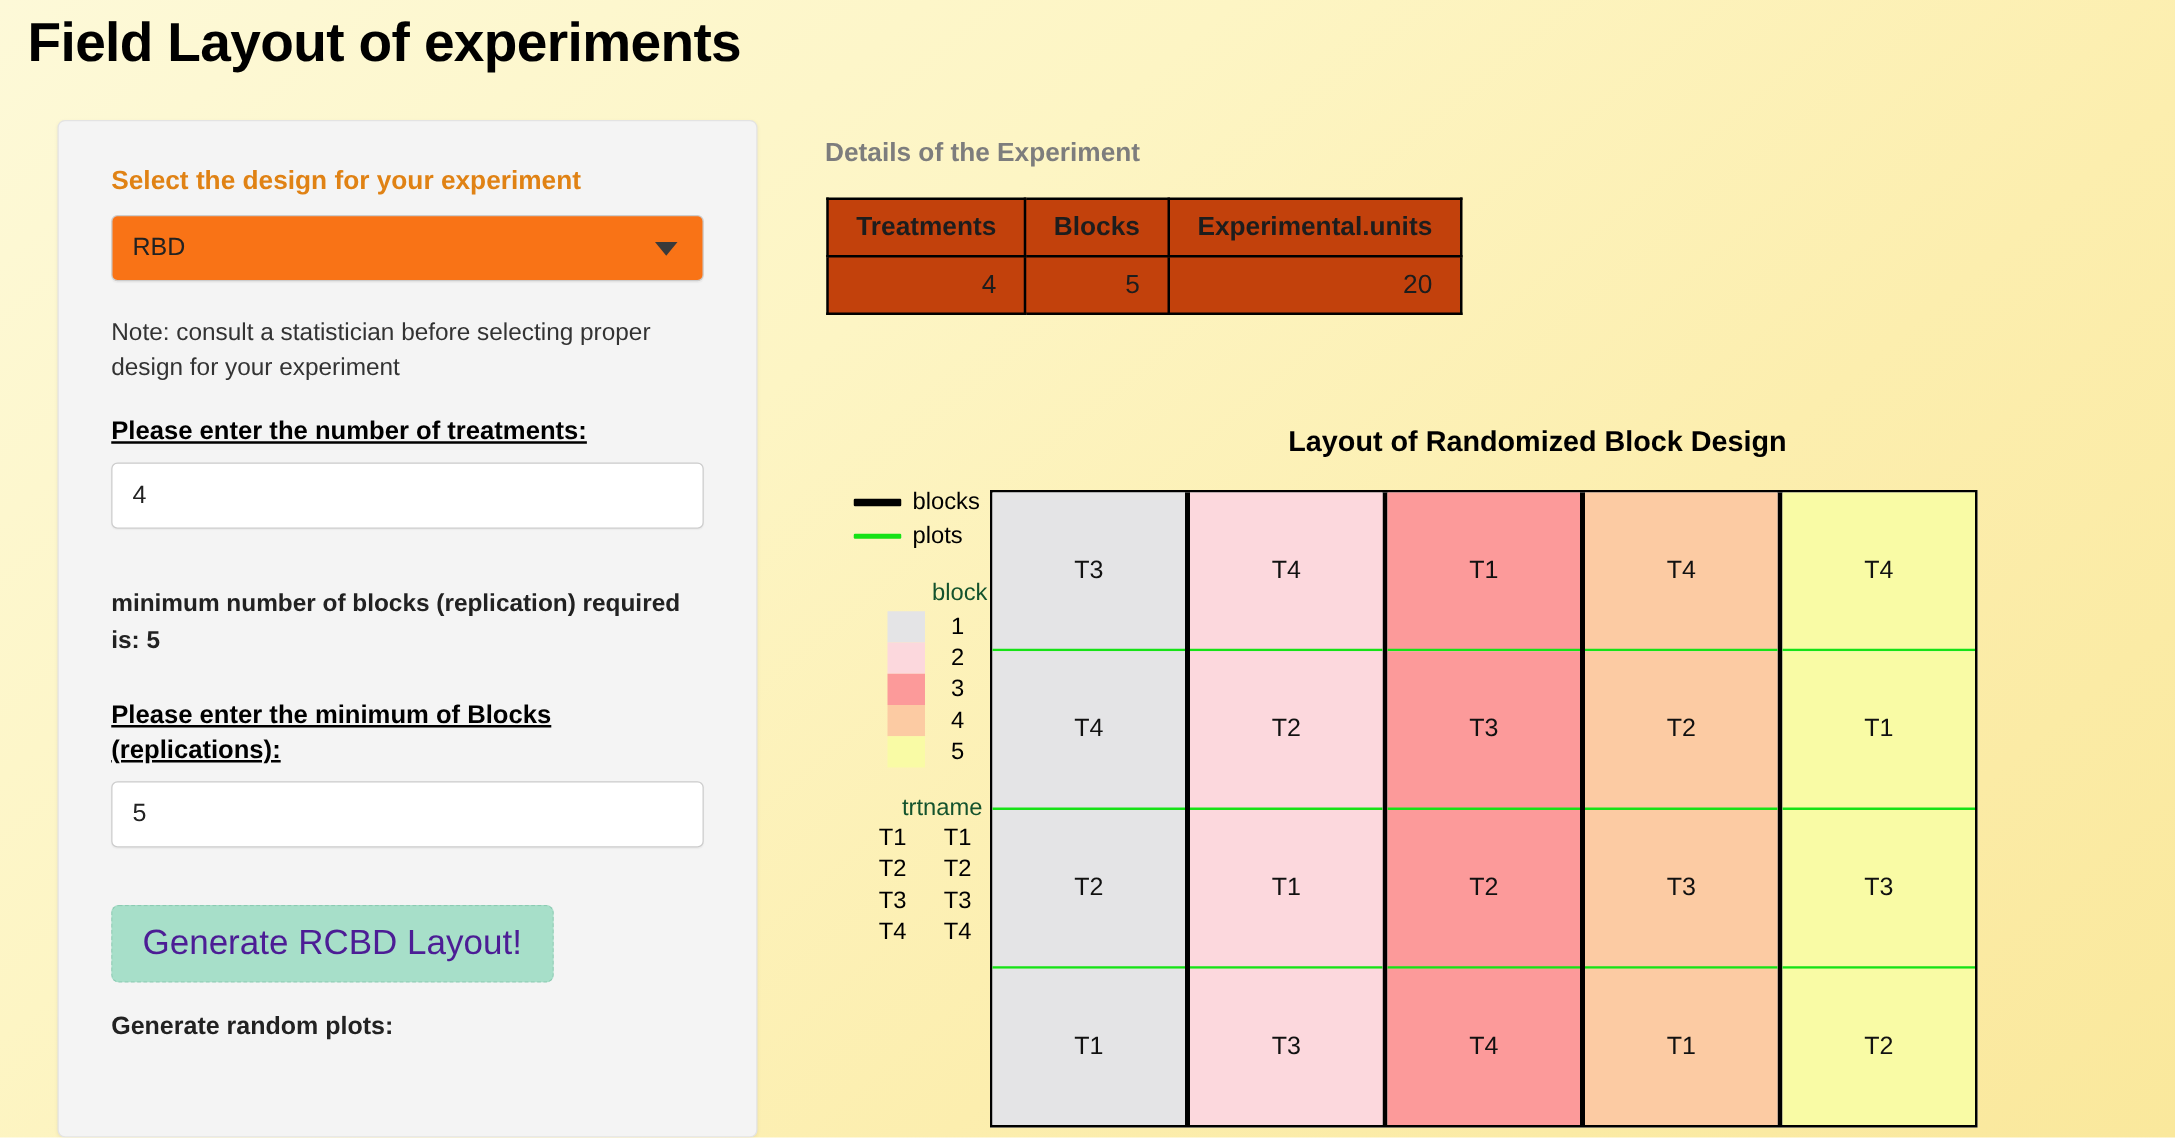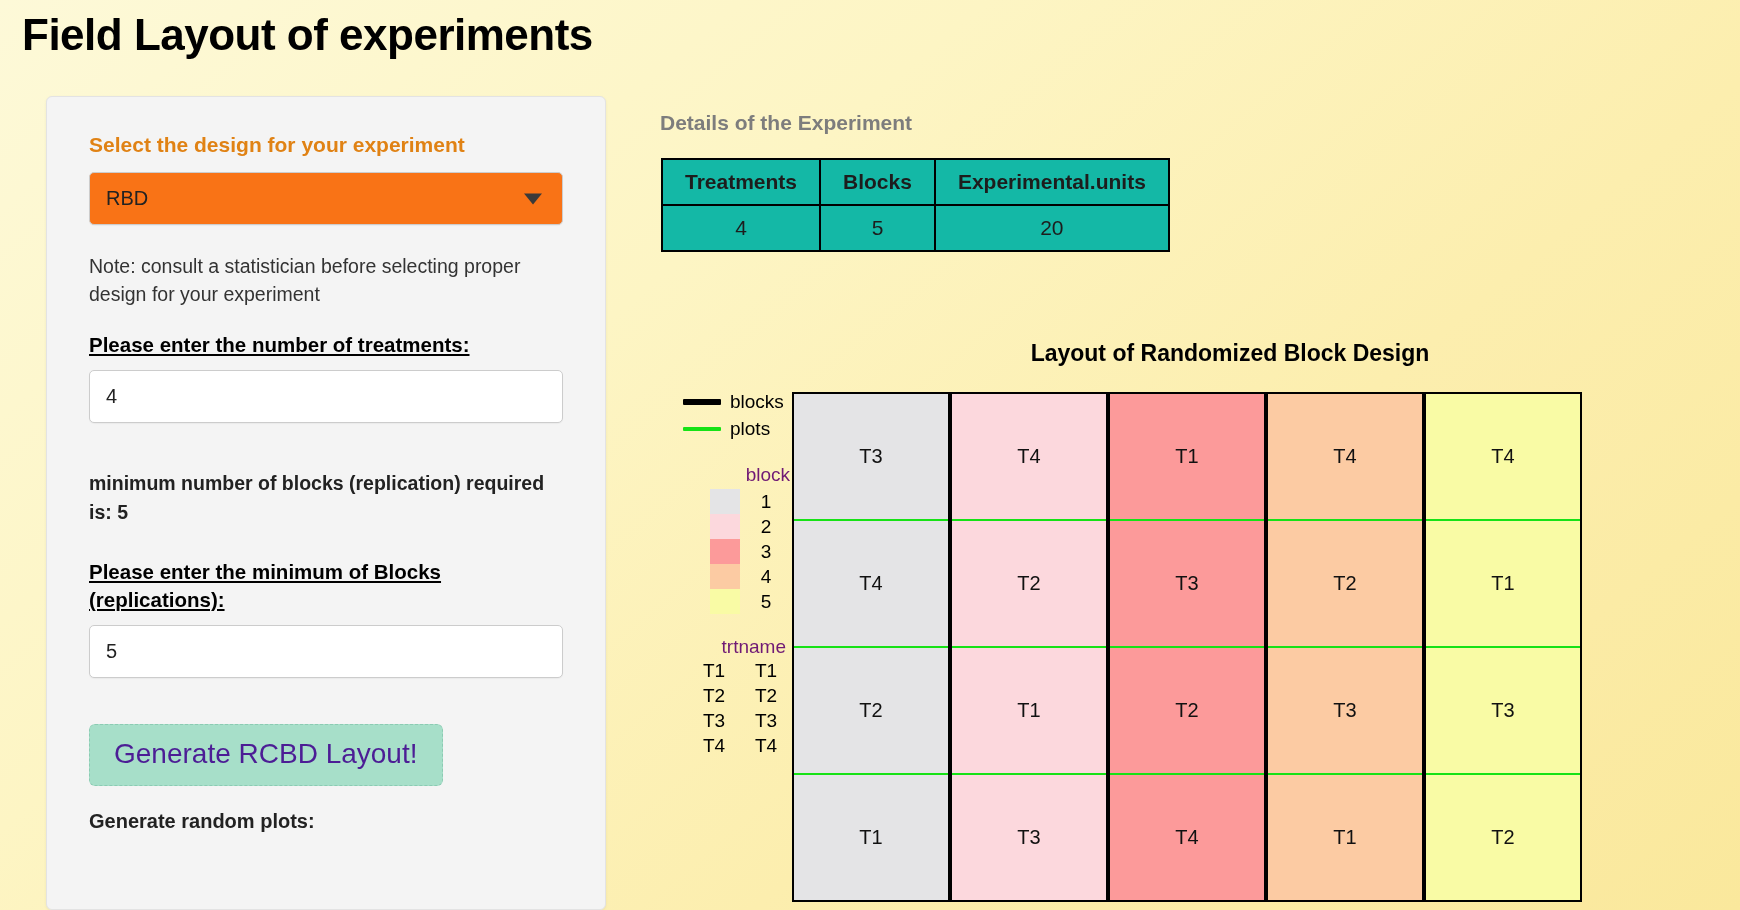--- a/index.html
+++ b/index.html
@@ -93,23 +93,23 @@
     position:absolute; left:660px; top:111px;
     font-size:21px; font-weight:bold; color:#7d7d7d;
   }
 
   #details-table {
     position:absolute; left:661px; top:158px;
     border-collapse:collapse;
   }
   #details-table th, #details-table td {
     border:2px solid #000;
-    background:#14b8a6;
+    background:#c2410c;
     padding:10px 22px;
-    text-align:center;
+    text-align:right;
     font-size:21px;
     color:#1d1d1d;
   }
   #details-table th { font-weight:bold; }
   #details-table td { font-weight:normal; }
 
   
   #plot-area {
     position:absolute; left:640px; top:340px;
     width:1060px; height:570px;
@@ -126,21 +126,21 @@
   }
   .leg-line-row {
     display:flex; align-items:center; justify-content:flex-end;
     gap:9px; height:27px;
   }
   .leg-swatch-line { width:38px; height:6px; background:#000; border-radius:1px; }
   .leg-swatch-line.green { background:#16e216; height:4px; }
   .leg-line-label { font-size:19px; color:#000; width:62px; text-align:left; }
 
   #legend .leg-title {
-    text-align:right; font-size:19px; color:#701a75;
+    text-align:right; font-size:19px; color:#14532d;
     margin-top:22px; padding-right:2px;
   }
   .leg-keys { display:flex; justify-content:flex-end; gap:0; margin-top:3px; }
   .leg-col-sw { display:flex; flex-direction:column; }
   .leg-col-tx { display:flex; flex-direction:column; }
   .leg-box { width:30px; height:25px; }
   .leg-txt {
     height:25px; line-height:25px; font-size:19px; color:#000;
     text-align:center; width:52px;
   }

